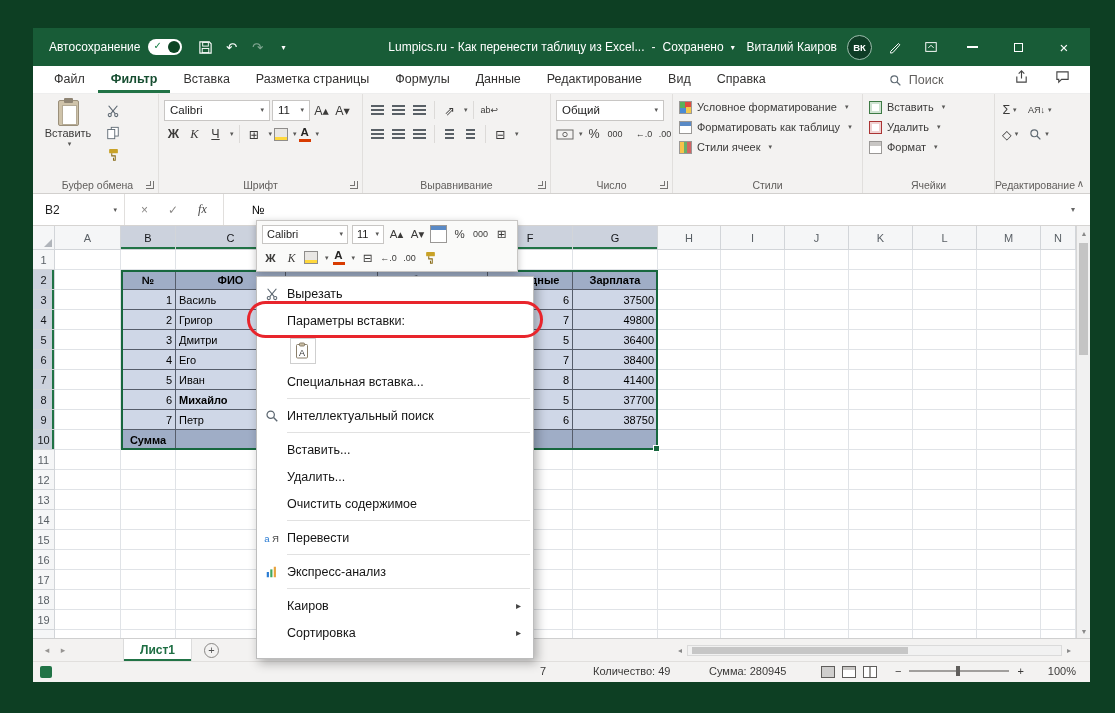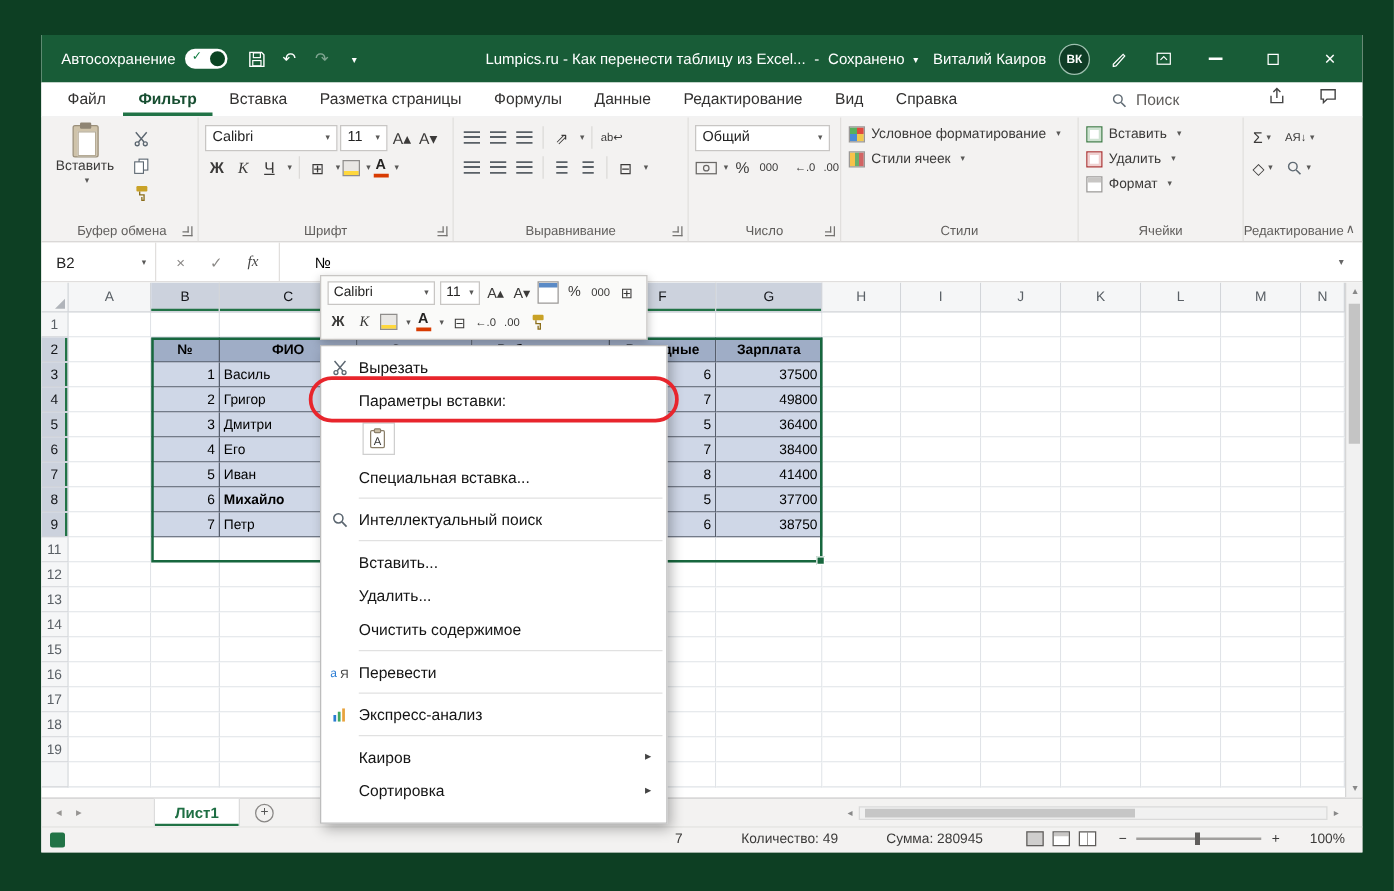--- a/index.html
+++ b/index.html
@@ -369,20 +369,25 @@
       </div>
 
       <div class="rgroup" style="width:190px">
         <div id="styles-rows">
             <div class="srow">
               <span class="sic ic-cf"></span>
               <span>Условное форматирование</span>
               <span class="caret">▾</span>
             </div>
             <div class="srow">
+              <span class="sic ic-ftab"></span>
+              <span>Форматировать как таблицу</span>
+              <span class="caret">▾</span>
+            </div>
+            <div class="srow">
               <span class="sic ic-cstyle"></span>
               <span>Стили ячеек</span>
               <span class="caret">▾</span>
             </div>
           </div>
         <span class="glabel">Стили</span>
       </div>
 
       <div class="rgroup" style="width:132px">
         <div id="cells-rows">
@@ -617,20 +622,37 @@
             <div class="cell sel num" style="width: 85px;">38750</div>
             <div class="cell" style="width: 63px;"></div>
             <div class="cell" style="width: 64px;"></div>
             <div class="cell" style="width: 64px;"></div>
             <div class="cell" style="width: 64px;"></div>
             <div class="cell" style="width: 64px;"></div>
             <div class="cell" style="width: 64px;"></div>
             <div class="cell" style="width: 35px;"></div>
           </div>
           <div class="grow">
+            <div class="rowhdr sel-h">10</div>
+            <div class="cell" style="width: 66px;"></div>
+            <div class="cell sel tsum" style="width: 55px;">Сумма</div>
+            <div class="cell sel tsum" style="width: 110px;"></div>
+            <div class="cell sel tsum" style="width: 92px;"></div>
+            <div class="cell sel tsum" style="width: 110px;"></div>
+            <div class="cell sel tsum" style="width: 85px;"></div>
+            <div class="cell sel tsum" style="width: 85px;"></div>
+            <div class="cell" style="width: 63px;"></div>
+            <div class="cell" style="width: 64px;"></div>
+            <div class="cell" style="width: 64px;"></div>
+            <div class="cell" style="width: 64px;"></div>
+            <div class="cell" style="width: 64px;"></div>
+            <div class="cell" style="width: 64px;"></div>
+            <div class="cell" style="width: 35px;"></div>
+          </div>
+          <div class="grow">
             <div class="rowhdr">11</div>
             <div class="cell" style="width: 66px;"></div>
             <div class="cell" style="width: 55px;"></div>
             <div class="cell" style="width: 110px;"></div>
             <div class="cell" style="width: 92px;"></div>
             <div class="cell" style="width: 110px;"></div>
             <div class="cell" style="width: 85px;"></div>
             <div class="cell" style="width: 85px;"></div>
             <div class="cell" style="width: 63px;"></div>
             <div class="cell" style="width: 64px;"></div>

